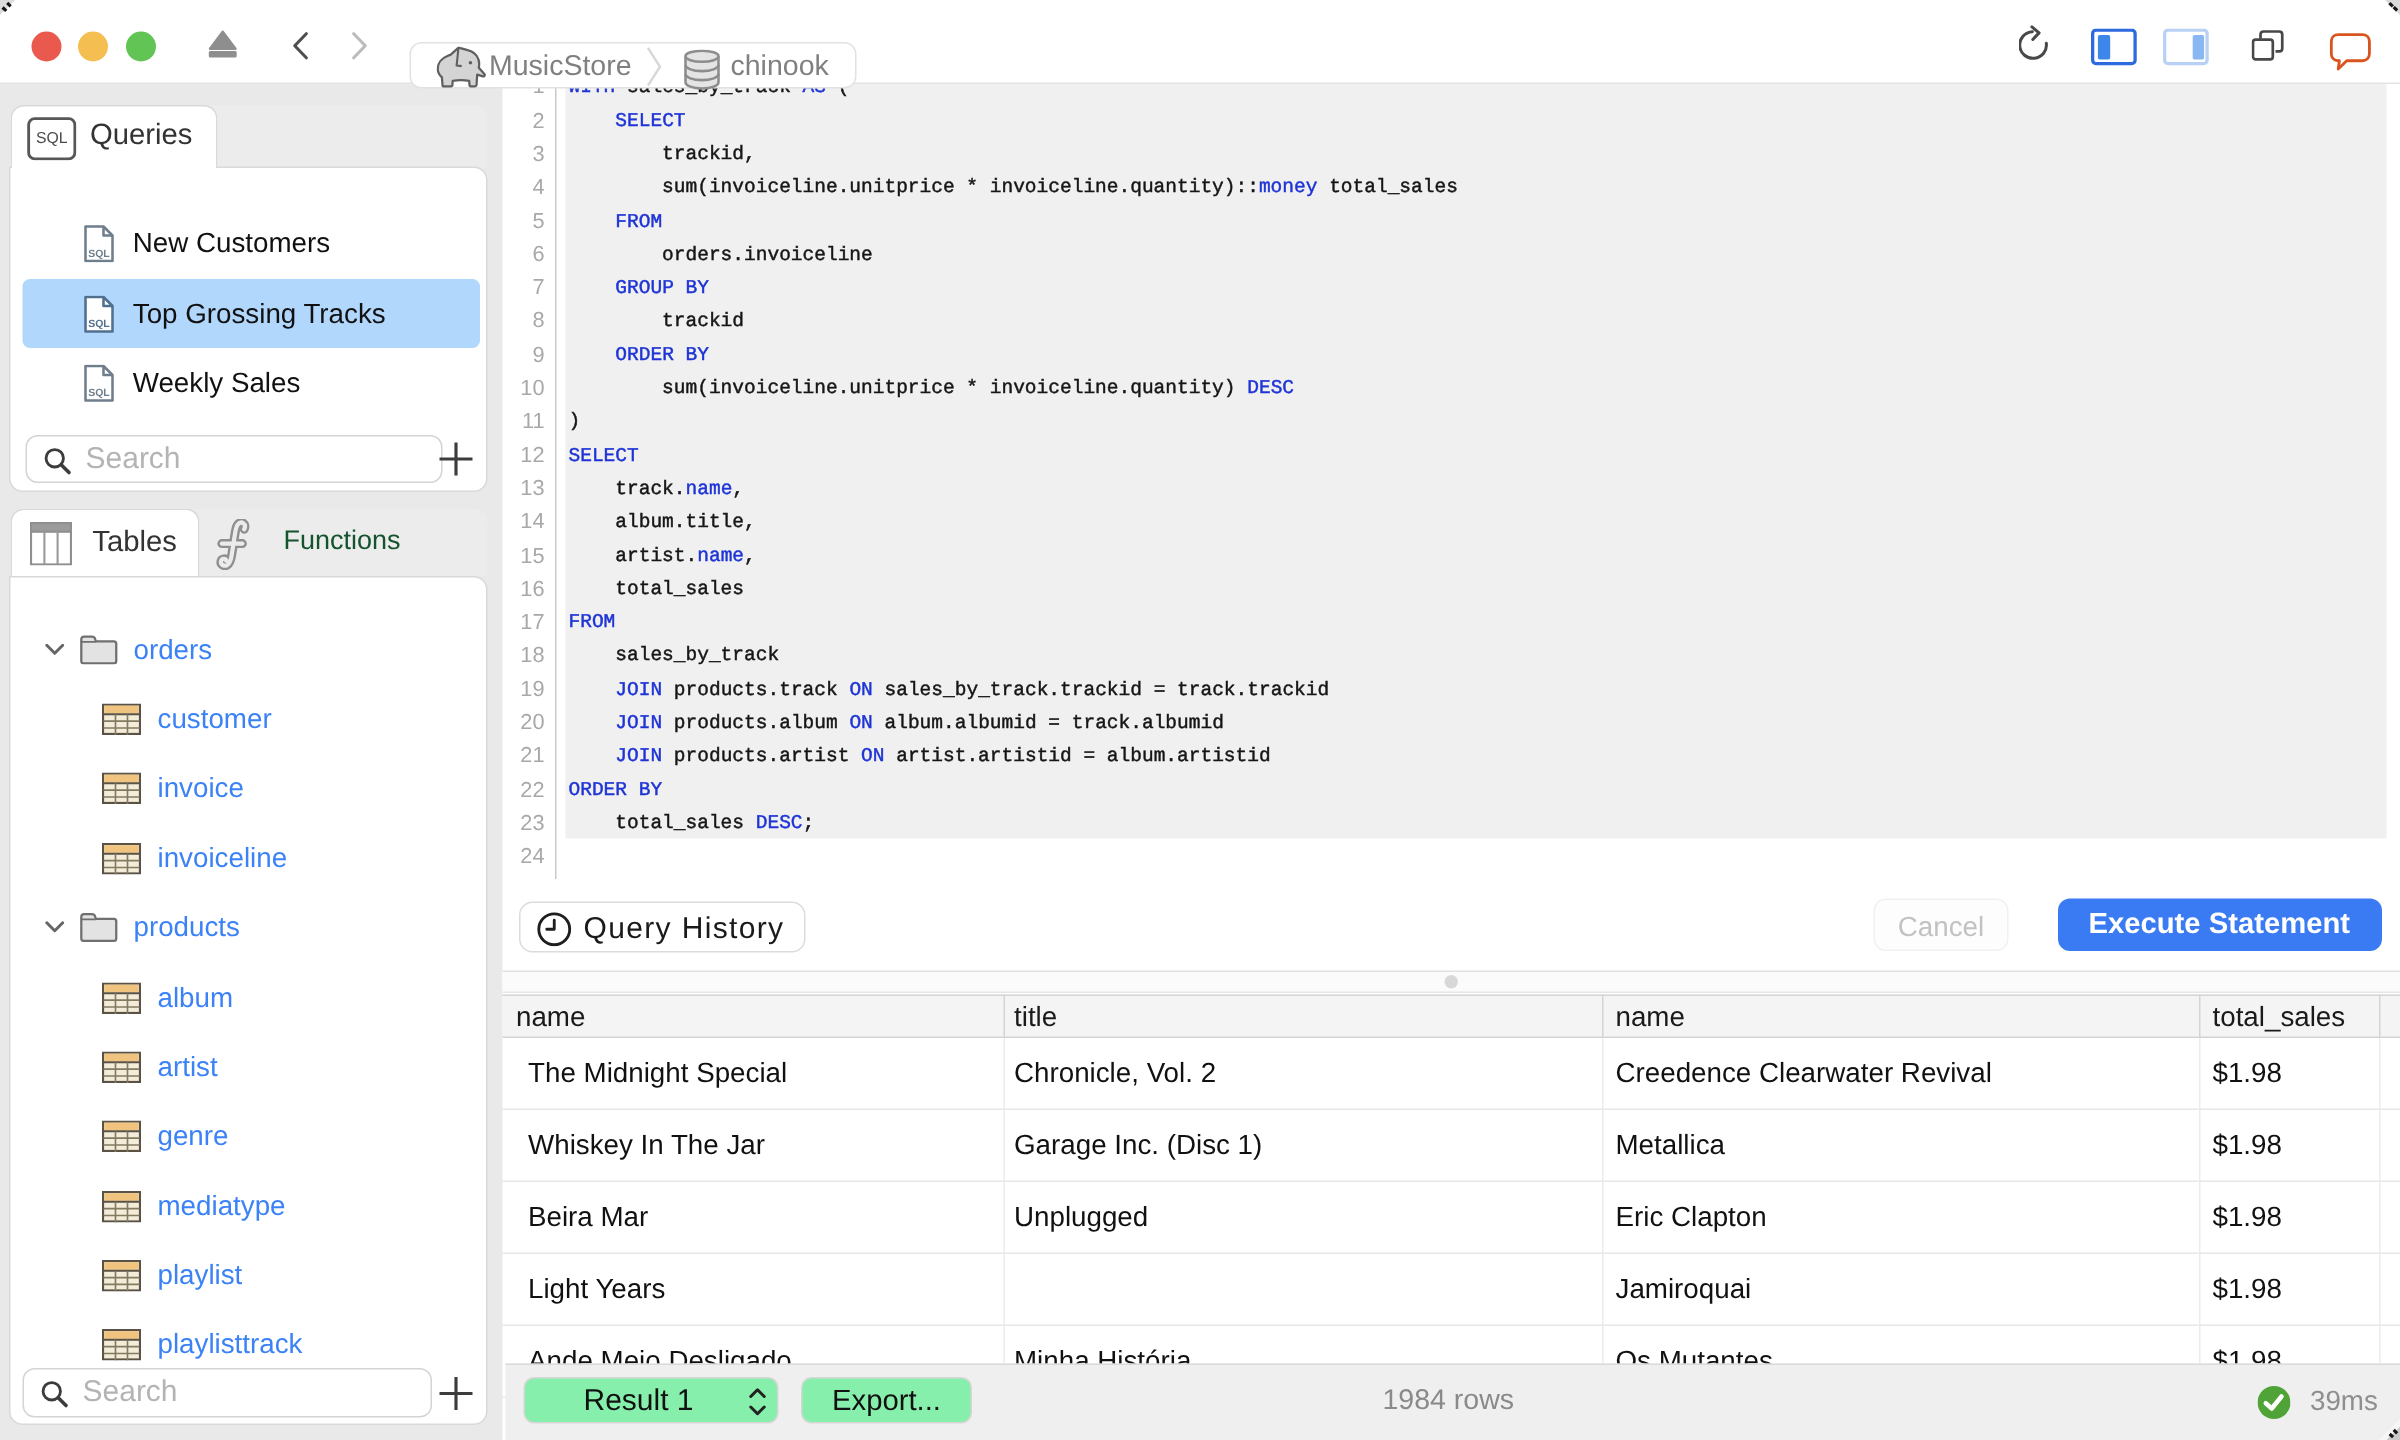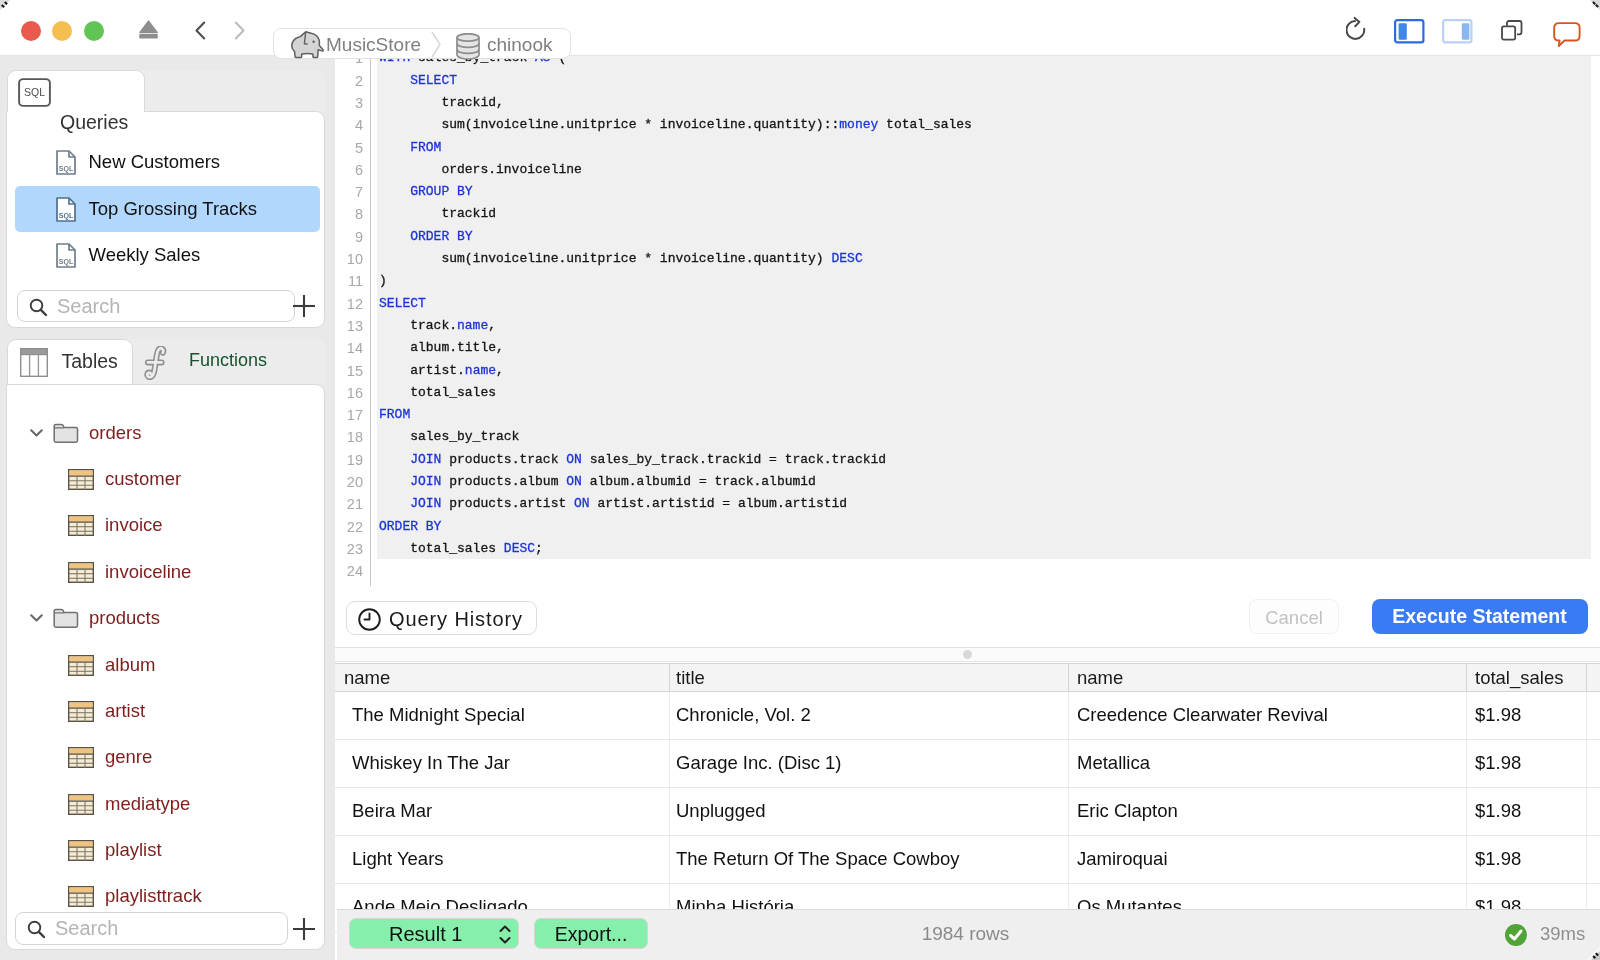--- a/index.html
+++ b/index.html
@@ -19,21 +19,21 @@
 #notconn span { position:absolute; left:11.5px; top:4.5px; font-size:19px; color:#1f1f1f; }
 
 
 #sidebar { position:absolute; left:0; top:56px; width:335px; height:904px; background:#e9e9e9; }
 .tab1 { position:absolute; background:#fff; border:1px solid #d9d9d9; border-bottom:none; border-radius:9px 9px 0 0; z-index:2; }
 .panel { position:absolute; background:#fff; border:1px solid #d9d9d9; border-radius:0 9px 9px 9px; }
 .qitem { position:absolute; left:81.5px; font-size:18.5px; line-height:22px; color:#111; }
 .sel { position:absolute; left:8px; top:74px; width:305px; height:46px; background:#b2d7fc; border-radius:5px; }
 .sinput { position:absolute; background:#fff; border:1px solid #d4d4d4; border-radius:8px; }
 .sinput .ph { position:absolute; left:39px; top:3.5px; font-size:20px; color:#b4b4b4; }
-.titem { position:absolute; font-size:18.5px; line-height:22px; color:#7f1d1d; }
+.titem { position:absolute; font-size:18.5px; line-height:22px; color:#3b82f6; }
 
 
 #editor-bg { position:absolute; left:377px; top:56px; width:1214px; height:503px; background:#f0f0f0; }
 #gutterline { position:absolute; left:370px; top:56px; width:1px; height:530px; background:#c9c9c9; }
 #linenos { position:absolute; left:330px; top:47.35px; width:33px; text-align:right; font-size:14.5px; line-height:22.3px; color:#a8a8a8; }
 #code { position:absolute; left:379px; top:47.35px; font-family:"Liberation Mono", monospace; font-size:13px; line-height:22.3px; color:#161616; white-space:pre; -webkit-text-stroke:0.3px; }
 #code .k { color:#1e34d6; }
 
 
 .btn { position:absolute; border-radius:9px; font-size:17.5px; }
@@ -129,21 +129,21 @@
 </div>
 
 <div id="sidebar">
 
   <div style="position:absolute;left:7px;top:14px;width:318px;height:42px;background:#ececec;border-radius:9px 9px 0 0;"></div>
   <div class="tab1" style="left:7px; top:14px; width:138px; height:42px;">
     <svg class="abs" style="left:10px;top:7px" width="33" height="29" viewBox="0 0 33 29">
       <rect x="1.1" y="1.1" width="30.8" height="26.8" rx="4" fill="#fff" stroke="#575757" stroke-width="1.9"></rect>
       <text x="6" y="17.5" font-size="10.5" fill="#4a4a4a" text-anchor="start" font-family="Liberation Sans">SQL</text>
     </svg>
-    <div style="position:absolute;left:52px;top:8px;font-size:19.5px;color:#333;margin-top:32px;">Queries</div>
+    <div style="position:absolute;left:52px;top:8px;font-size:19.5px;color:#333;">Queries</div>
   </div>
   <div class="panel" style="left:6px; top:55px; width:319px; height:217px;">
     <div class="sel"></div>
 
     <svg class="abs" style="left:49px;top:38px" width="20" height="25" viewBox="0 0 20 25">
         <path d="M1 1 L13 1 L19 7 L19 24 L1 24 Z" fill="#fff" stroke="#6f7e8c" stroke-width="1.7" stroke-linejoin="round"></path>
         <path d="M13 1 L13 7 L19 7" fill="none" stroke="#6f7e8c" stroke-width="1.7" stroke-linejoin="round"></path>
         <text x="10" y="21" font-size="7" fill="#6f7e8c" text-anchor="middle" font-family="Liberation Sans" font-weight="bold">SQL</text>
       </svg>
     <svg class="abs" style="left:49px;top:85px" width="20" height="25" viewBox="0 0 20 25">
@@ -329,21 +329,20 @@
     <div style="left:1140px">$1.98</div>
   </div>
 <div class="row" style="top:788px">
     <div style="left:17px">Beira Mar</div>
     <div style="left:341px">Unplugged</div>
     <div style="left:742px">Eric Clapton</div>
     <div style="left:1140px">$1.98</div>
   </div>
 <div class="row" style="top:836px">
     <div style="left:17px">Light Years</div>
-    <div style="left:341px">The Return Of The Space Cowboy</div>
     <div style="left:742px">Jamiroquai</div>
     <div style="left:1140px">$1.98</div>
   </div>
 <div class="row" style="top:884px">
     <div style="left:17px">Ande Meio Desligado</div>
     <div style="left:341px">Minha História</div>
     <div style="left:742px">Os Mutantes</div>
     <div style="left:1140px">$1.98</div>
   </div>
 

